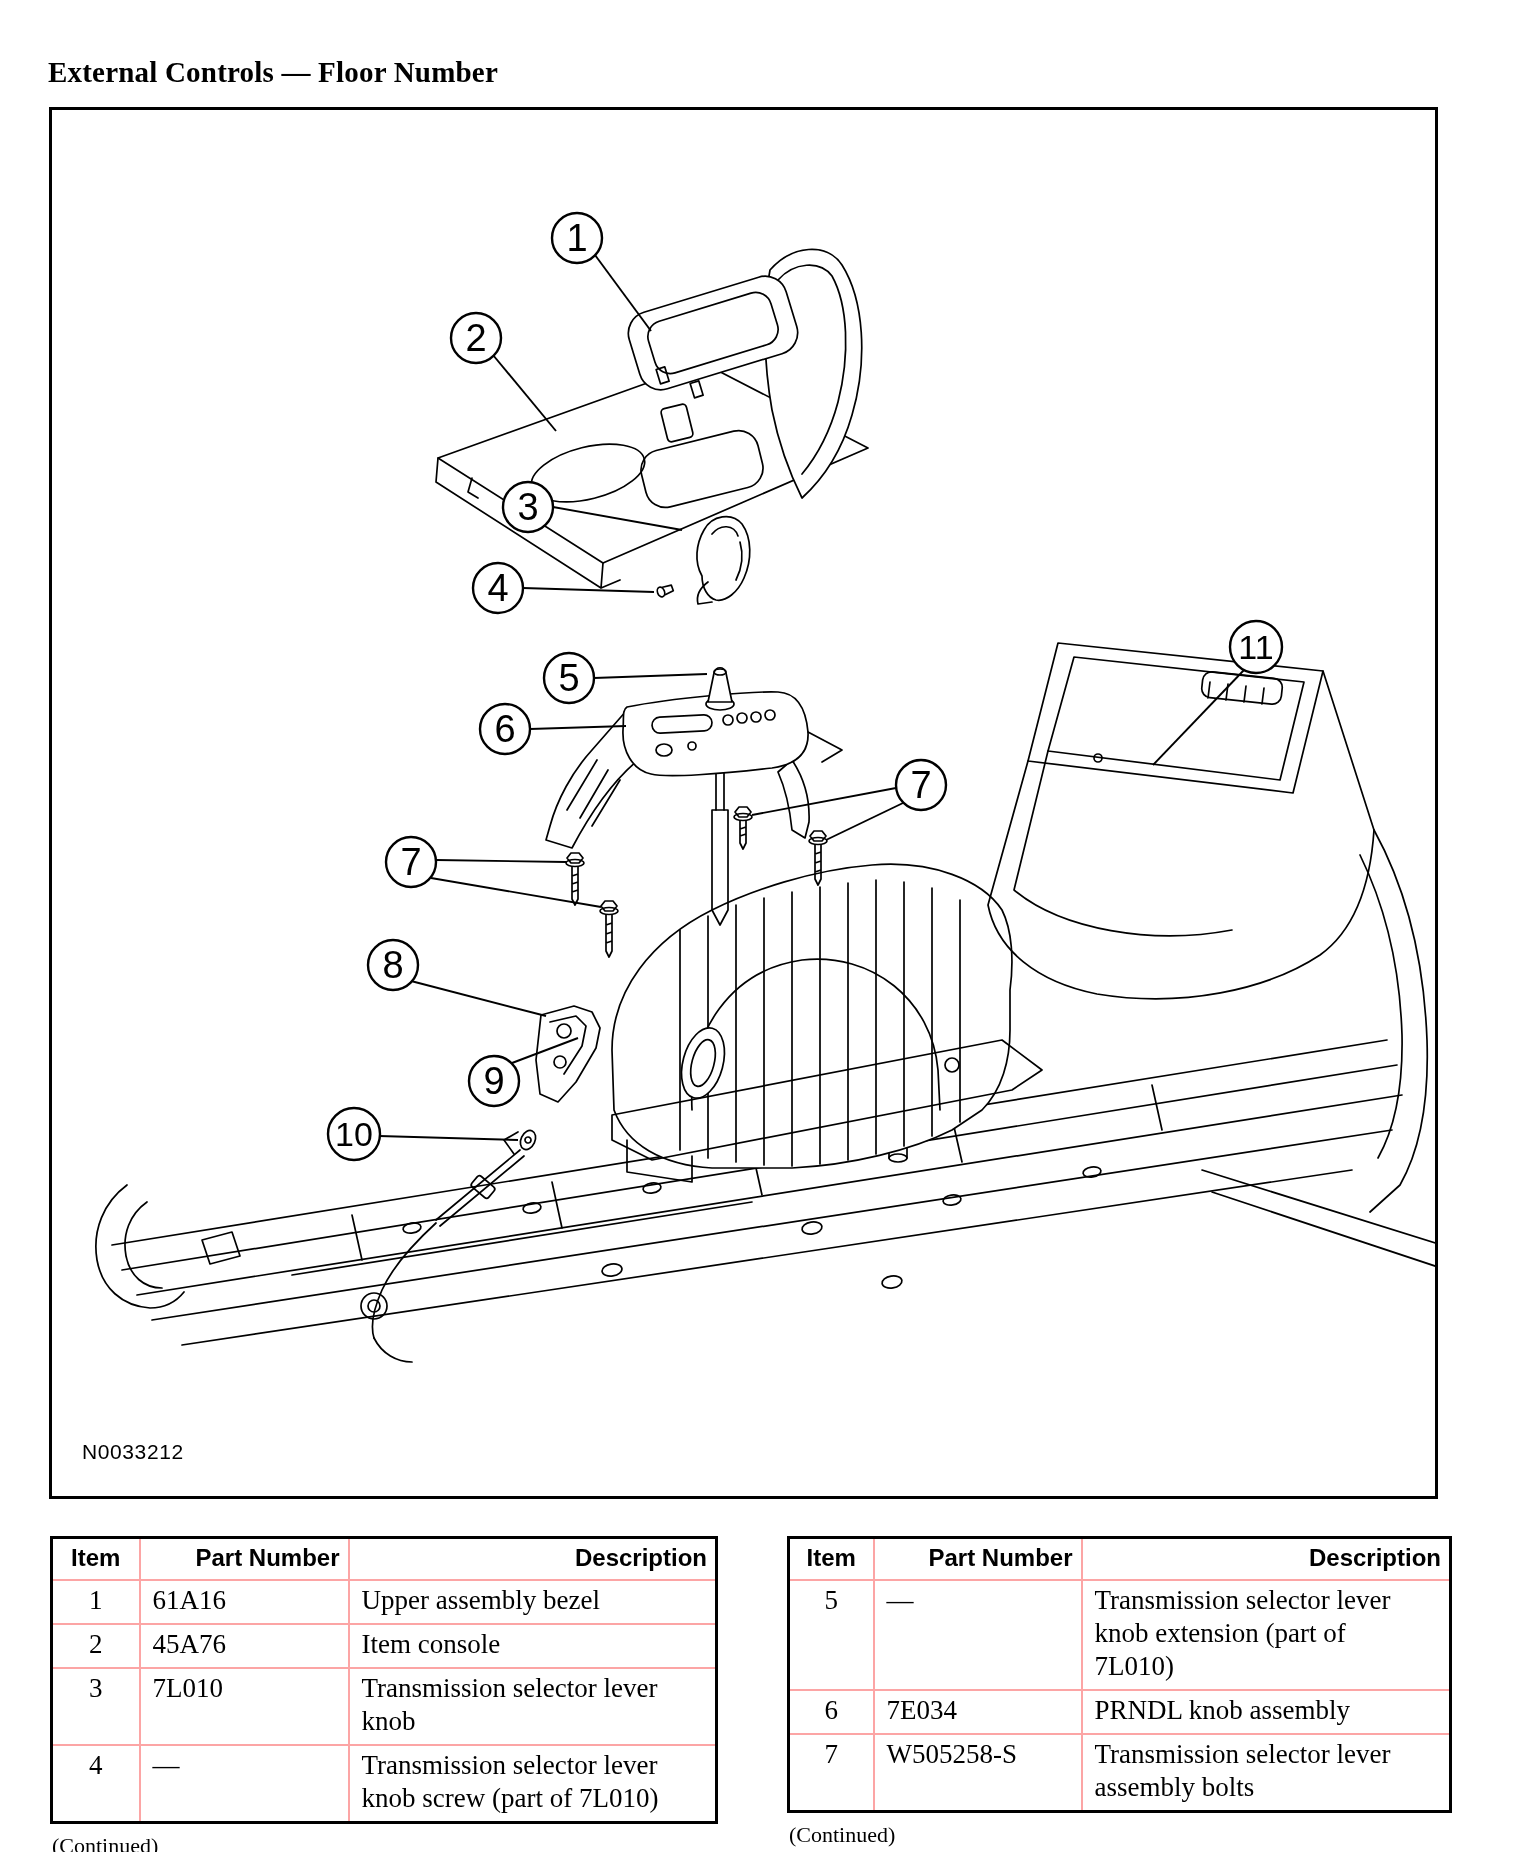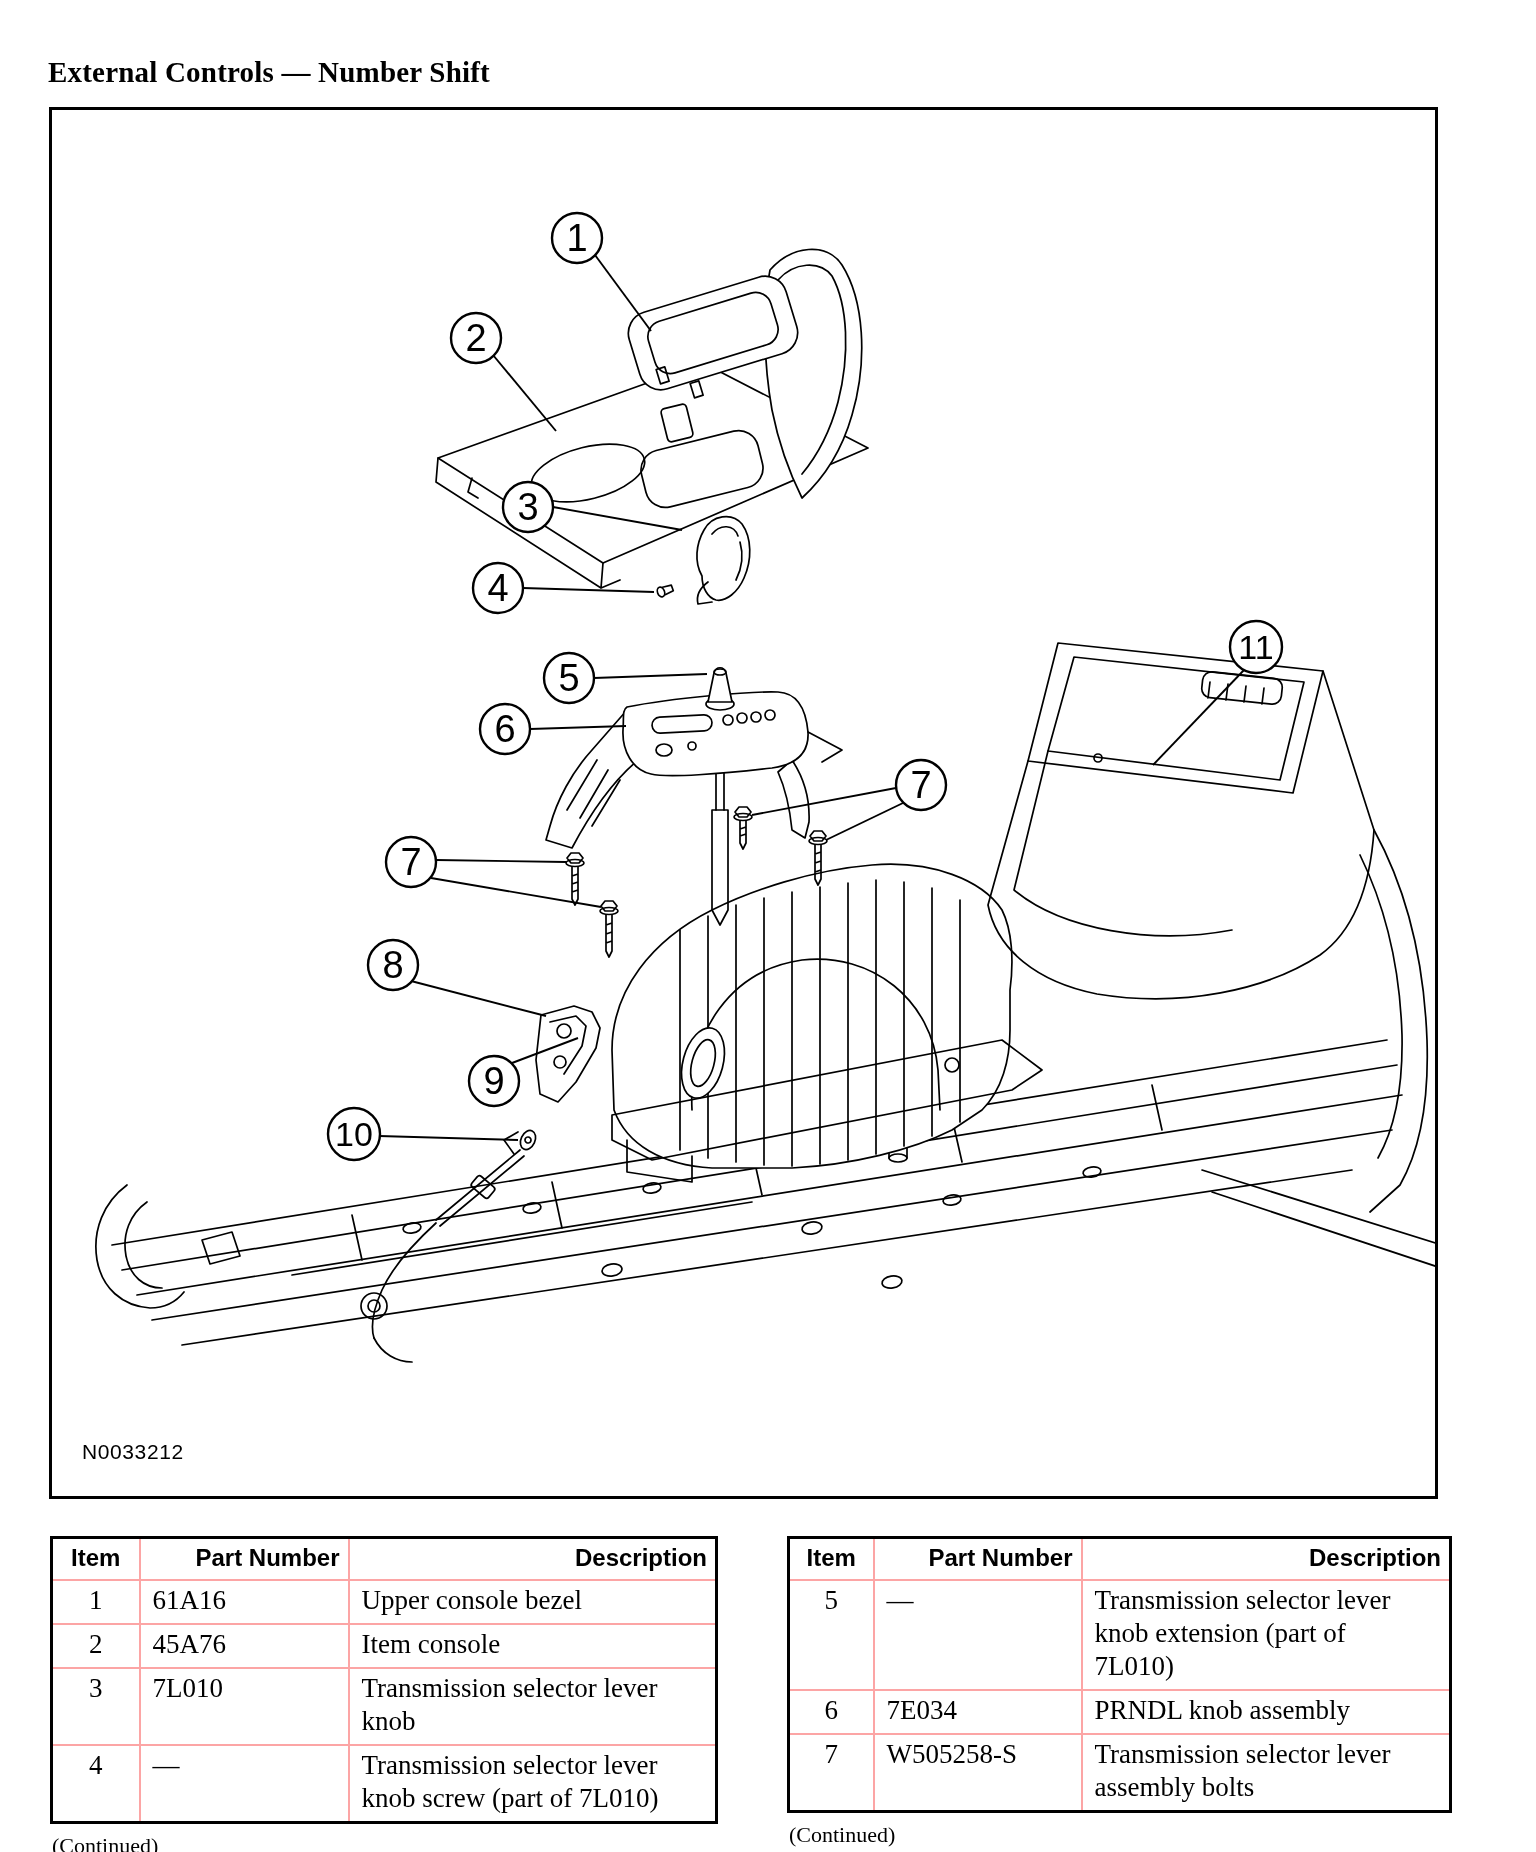--- a/index.html
+++ b/index.html
@@ -50,21 +50,21 @@
     font-family:"Liberation Sans", sans-serif; font-size:38px; fill:#000; stroke:none;
     text-anchor:middle;
   }
   .callout-num.small { font-size:34px; }
 </style>
 </head>
 <body>
 
 <div class="page">
 
-  <div class="doc-title">External Controls — Number Shift</div>
+  <div class="doc-title">External Controls — Floor Number</div>
 
   <div class="figbox">
     <svg class="figsvg" width="1383" height="1386" viewBox="0 0 1383 1386">
 
       <g class="art">
 
         <g>
           <path d="M60,1135 L1335,930"></path>
           <path d="M70,1160 L1345,955"></path>
           <path d="M85,1185 L1350,985"></path>
@@ -295,21 +295,21 @@
         </colgroup>
       <tbody>
           <tr>
         <th class="c-item">Item</th>
         <th>Part Number</th>
         <th>Description</th>
       </tr>
       <tr>
         <td class="c-item">1</td>
         <td>61A16</td>
-        <td class="c-desc">Upper console bezel</td>
+        <td class="c-desc">Upper assembly bezel</td>
       </tr>
       <tr>
         <td class="c-item">2</td>
         <td>45A76</td>
         <td class="c-desc">Item console</td>
       </tr>
       <tr>
         <td class="c-item">3</td>
         <td>7L010</td>
         <td class="c-desc">Transmission selector lever

